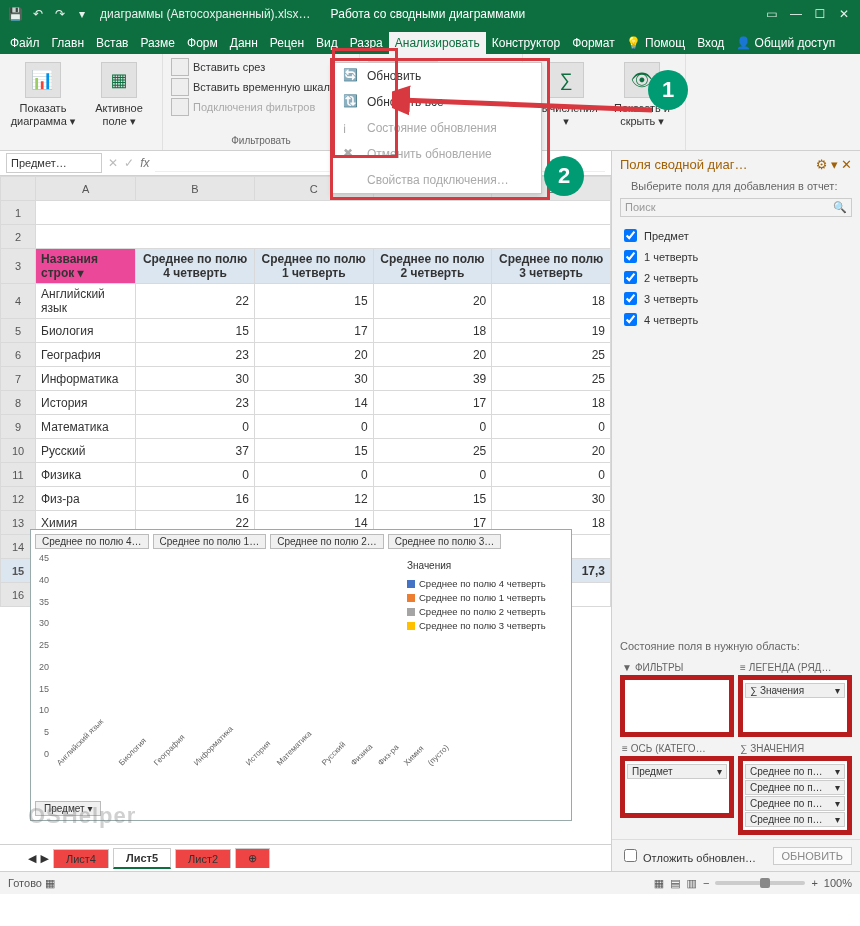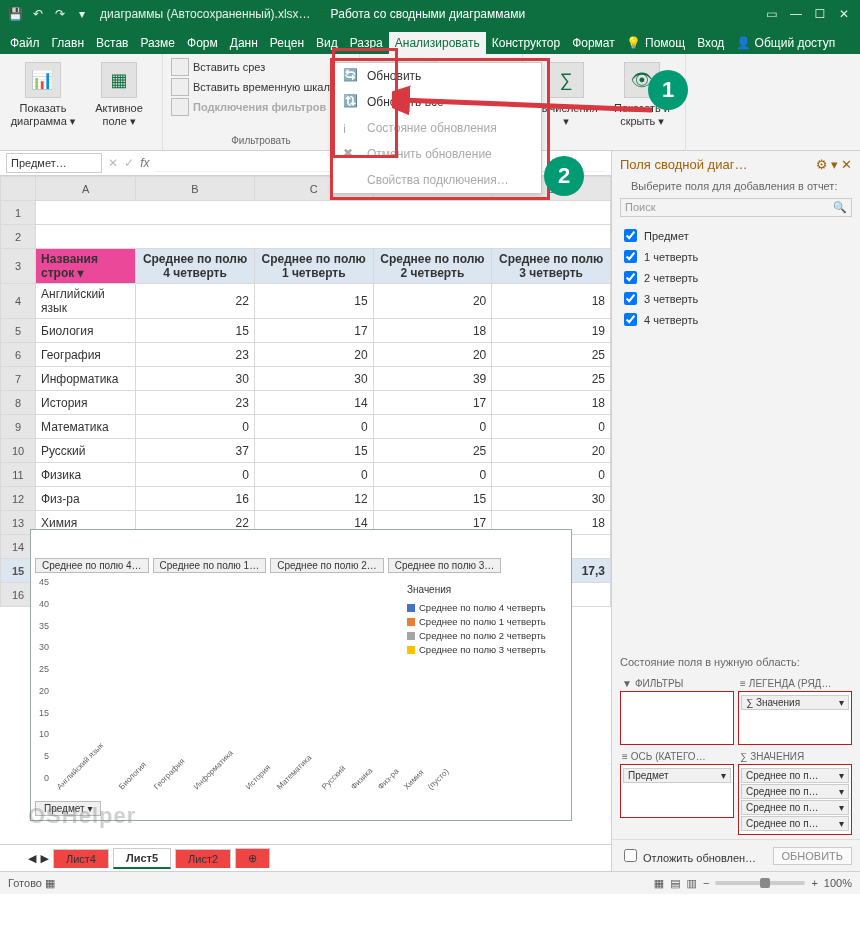--- a/index.html
+++ b/index.html
@@ -42,21 +42,21 @@
 table.grid{border-collapse:collapse;width:100%;font-size:12px;}
 table.grid th,table.grid td{border:1px solid #d9d9d9;padding:3px 5px;text-align:right;height:17px;}
 table.grid th{background:#e6e6e6;font-weight:normal;text-align:center;font-size:11px;color:#555;}
 table.grid .rowhdr{background:#e6e6e6;text-align:center;font-size:11px;color:#555;width:24px;}
 table.grid .pvhdr{background:#ec4899;text-align:left;font-weight:bold;}
 table.grid .pvhdrc{background:#dce6f1;text-align:center;font-weight:bold;}
 table.grid .rowlbl{text-align:left;}
 table.grid .total td{background:#dce6f1;font-weight:bold;}
 
 .chartbox{position:absolute;left:30px;top:378px;width:540px;height:290px;border:1px solid #9aa;background:#fff;}
-.fieldbtns{display:flex;gap:4px;padding:4px;margin-top:24px;}
+.fieldbtns{display:flex;gap:4px;padding:4px;}
 .fbtn{border:1px solid #bbb;background:#f0f0f0;padding:1px 6px;font-size:10px;}
 .chartbody{display:flex;height:230px;}
 .plot{flex:1;position:relative;padding-left:20px;}
 .yaxis{position:absolute;left:2px;top:0;bottom:24px;width:16px;display:flex;flex-direction:column;justify-content:space-between;font-size:9px;color:#666;text-align:right;}
 .bars{position:absolute;left:24px;right:4px;top:0;bottom:24px;display:flex;align-items:flex-end;gap:6px;}
 .bgrp{flex:1;display:flex;align-items:flex-end;gap:1px;justify-content:center;}
 .bar{width:5px;}
 .c0{background:#4472c4;}.c1{background:#ed7d31;}.c2{background:#a5a5a5;}.c3{background:#ffc000;}
 .xaxis{position:absolute;left:24px;right:4px;bottom:0;height:22px;display:flex;}
 .xaxis span{flex:1;font-size:8px;transform:rotate(-45deg);transform-origin:top left;white-space:nowrap;color:#666;}
@@ -68,21 +68,21 @@
 .pane{width:248px;background:#f3f3f3;display:flex;flex-direction:column;font-size:11px;}
 .pane .phdr{padding:6px 8px;font-size:13px;color:#a16207;display:flex;justify-content:space-between;align-items:center;}
 .pane .psub{padding:2px 19px;color:#666;}
 .pane .psearch{margin:4px 8px;border:1px solid #ccc;padding:2px 4px;display:flex;justify-content:space-between;color:#999;}
 .flist{padding:4px 8px;}
 .flist label{display:flex;align-items:center;gap:4px;padding:1px 0;}
 .dragtxt{padding:4px 8px;color:#666;}
 .zones{display:grid;grid-template-columns:1fr 1fr;gap:4px;padding:4px 8px;}
 .zone{border:0;}
 .zhdr{font-size:10px;color:#666;padding:2px;display:flex;align-items:center;gap:3px;}
-.zbox{background:#fff;border:1px solid #b91c1c;min-height:48px;padding:2px;}
+.zbox{background:#fff;border:5px solid #b91c1c;min-height:48px;padding:2px;}
 .zitem{background:#f0f0f0;border:1px solid #ccc;padding:1px 4px;margin:1px 0;font-size:10px;display:flex;justify-content:space-between;}
 .pfoot{display:flex;justify-content:space-between;align-items:center;padding:6px 8px;border-top:1px solid #ddd;}
 .btn{border:1px solid #ccc;background:#fafafa;padding:2px 8px;font-size:11px;color:#888;}
 
 .sheettabs{height:26px;border-top:1px solid #d0d0d0;display:flex;align-items:center;gap:4px;padding-left:28px;background:#fff;font-size:11px;}
 .stab{padding:3px 12px;border:1px solid #ccc;border-bottom:none;background:#ef4444;}
 .stab.active{background:#fff;border-bottom:2px solid #0d6f3f;font-weight:bold;}
 .status{height:22px;background:#f3f3f3;border-top:1px solid #d0d0d0;display:flex;align-items:center;justify-content:space-between;padding:0 8px;font-size:11px;color:#555;}
 .zoom{display:flex;align-items:center;gap:6px;}
 .slider{width:90px;height:4px;background:#ccc;border-radius:2px;position:relative;}
@@ -148,21 +148,21 @@
     <div class="gcontent">
       <div class="smallrow">
         <div>
             <span class="smicon"></span>
             <span>Вставить срез</span>
           </div>
         <div>
             <span class="smicon"></span>
             <span>Вставить временную шкалу</span>
           </div>
-        <div style="color:#aaa;font-weight:bold;">
+        <div style="color:#aaa;">
             <span class="smicon"></span>
             <span>Подключения фильтров</span>
           </div>
       </div>
     </div>
     <div class="glabel">Фильтровать</div>
   </div>
   <div class="rgroup">
     <div class="gcontent">
       <div class="bigbtn active">

